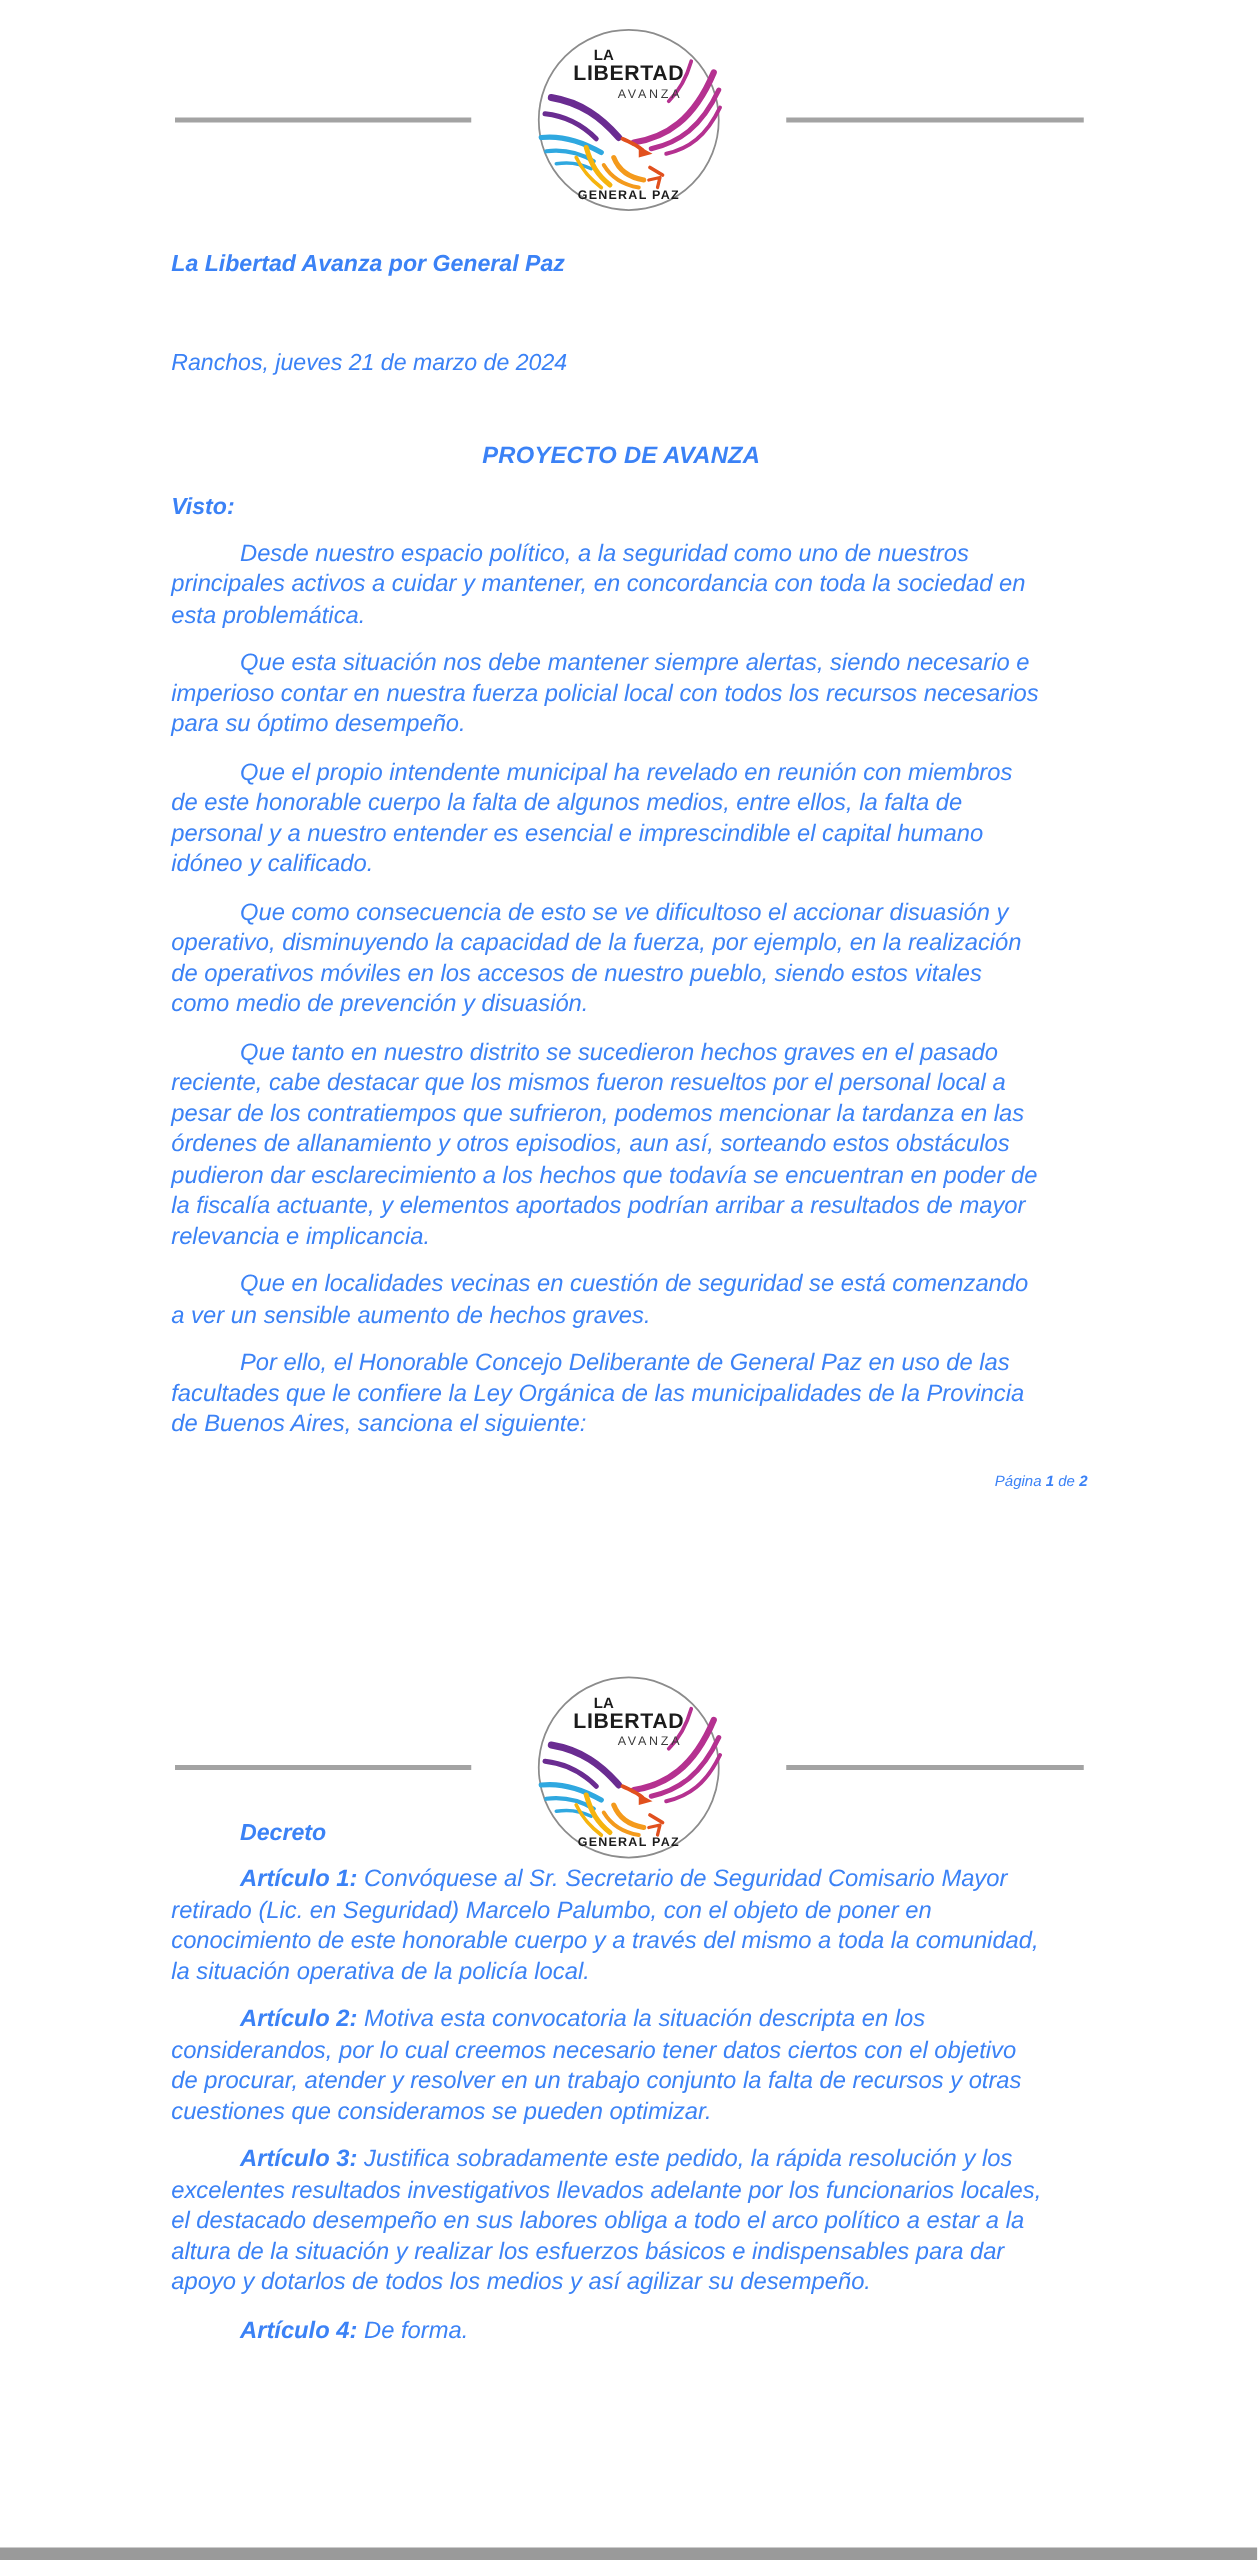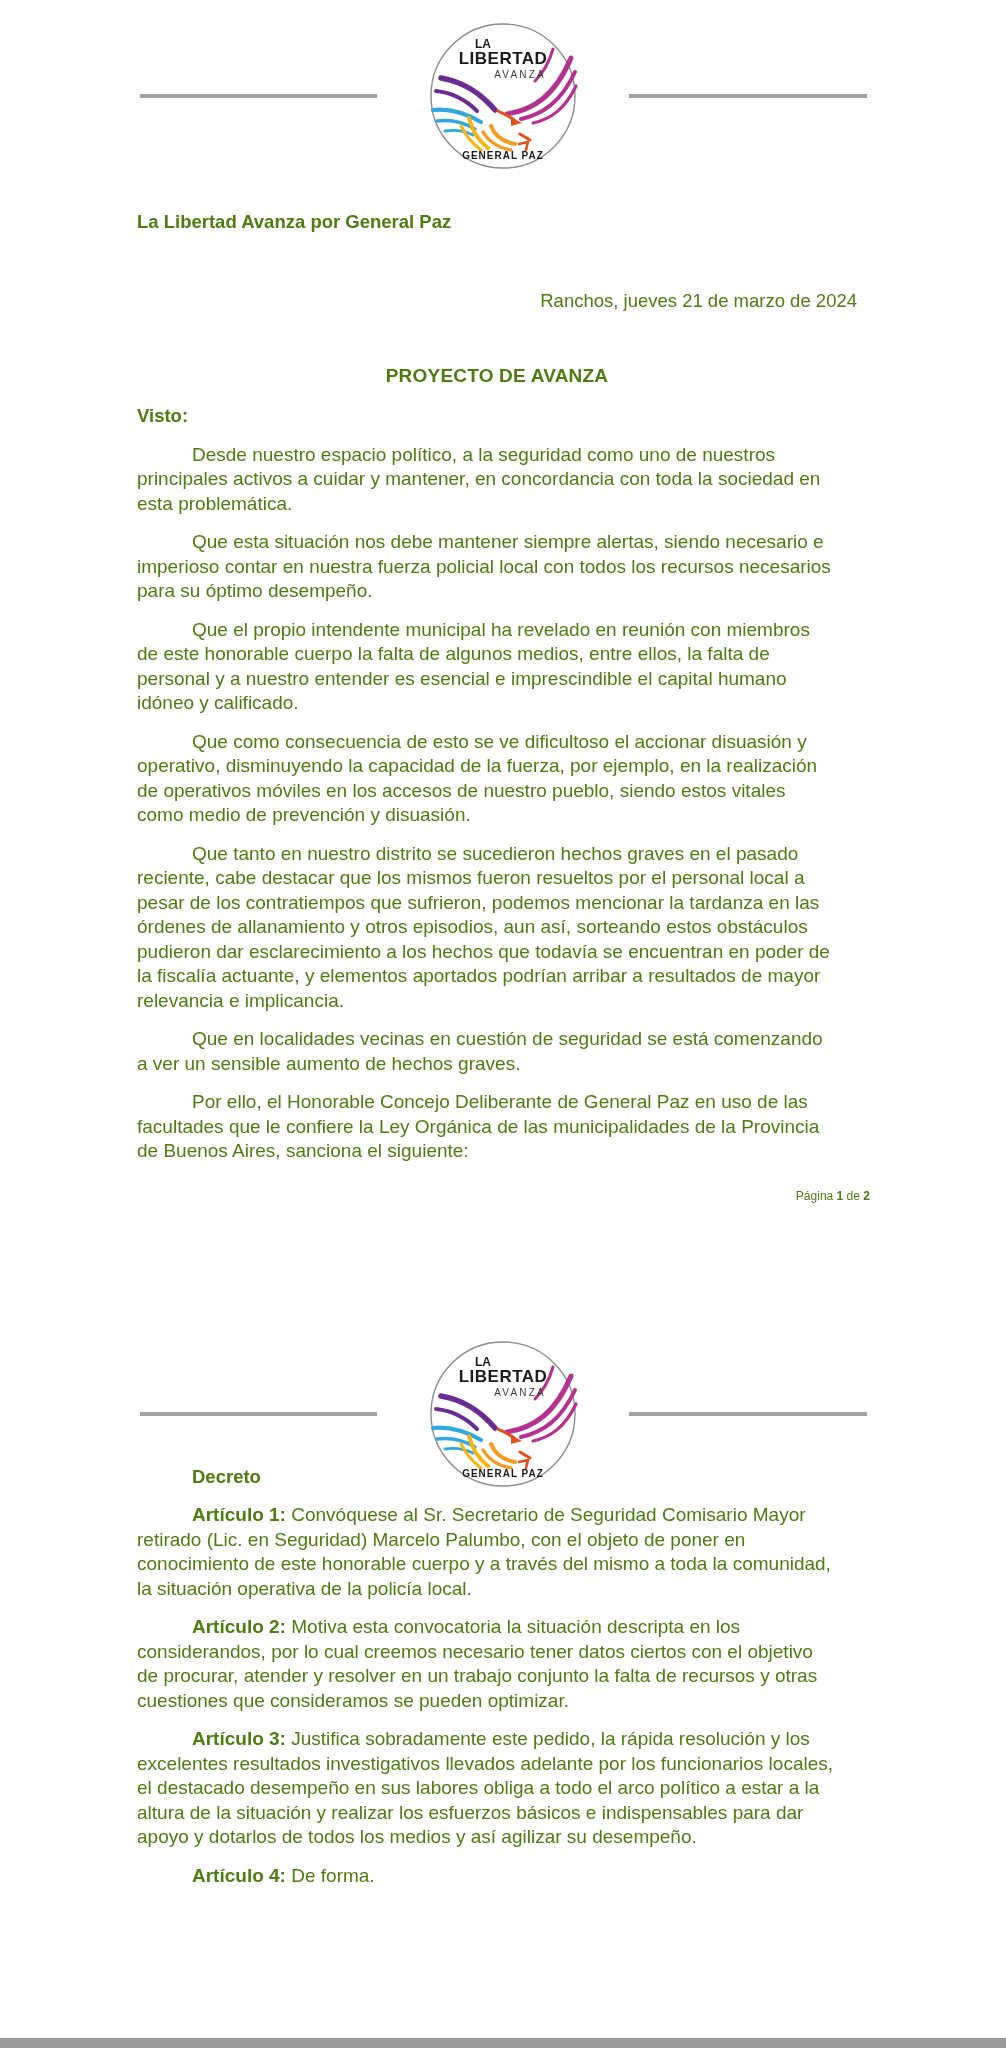--- a/index.html
+++ b/index.html
@@ -1,22 +1,22 @@
 <!DOCTYPE html>
 <html lang="es"><head>
 <meta charset="utf-8">
 <style>
   html,body{margin:0;padding:0;background:#ffffff;}
   .page{position:relative;width:1006px;height:2048px;background:#ffffff;overflow:hidden;
-        font-family:"Liberation Sans","DejaVu Sans",sans-serif;color:#4d7c0f;}
+        font-family:"Liberation Sans","DejaVu Sans",sans-serif;color:#3b82f6;}
   .rule{position:absolute;height:4px;}
   .logo-box{position:absolute;left:50%;transform:translateX(-50%);width:200px;height:160px;}
-  .content{position:absolute;top:14px;left:0;padding:196px 0 0 137px;width:720px;}
+  .content{position:absolute;top:3px;left:0;padding:196px 0 0 137px;width:720px;font-style:italic;}
   .org-name{font-size:18.5px;font-weight:bold;line-height:24.5px;margin:0;}
-  .dateline{font-size:18.5px;line-height:24.5px;text-align:right;margin-top:54px;}
+  .dateline{font-size:18.5px;line-height:24.5px;margin-top:54px;}
   .doc-title{font-size:19px;font-weight:bold;line-height:25px;text-align:center;margin-top:50px;letter-spacing:.2px;}
   .section-h{font-size:18.5px;font-weight:bold;line-height:24.5px;margin-top:16px;}
   .section-h.mt14{margin-top:14px;}
   .para{font-size:19px;line-height:24.5px;margin:14px 0 0 0;white-space:pre-line;text-indent:55px;}
   .para .b{font-weight:bold;}
   .pagenum{font-size:12px;line-height:21px;text-align:right;margin-top:22px;margin-right:-13px;}
   .pagenum .b{font-weight:bold;}
   .decreto-h{font-size:18.5px;font-weight:bold;line-height:24.5px;margin-top:258px;text-indent:55px;}
   .bottom-bar{position:absolute;left:0;bottom:0;width:100%;height:10px;}
   svg text{font-family:"Liberation Sans","DejaVu Sans",sans-serif;}

